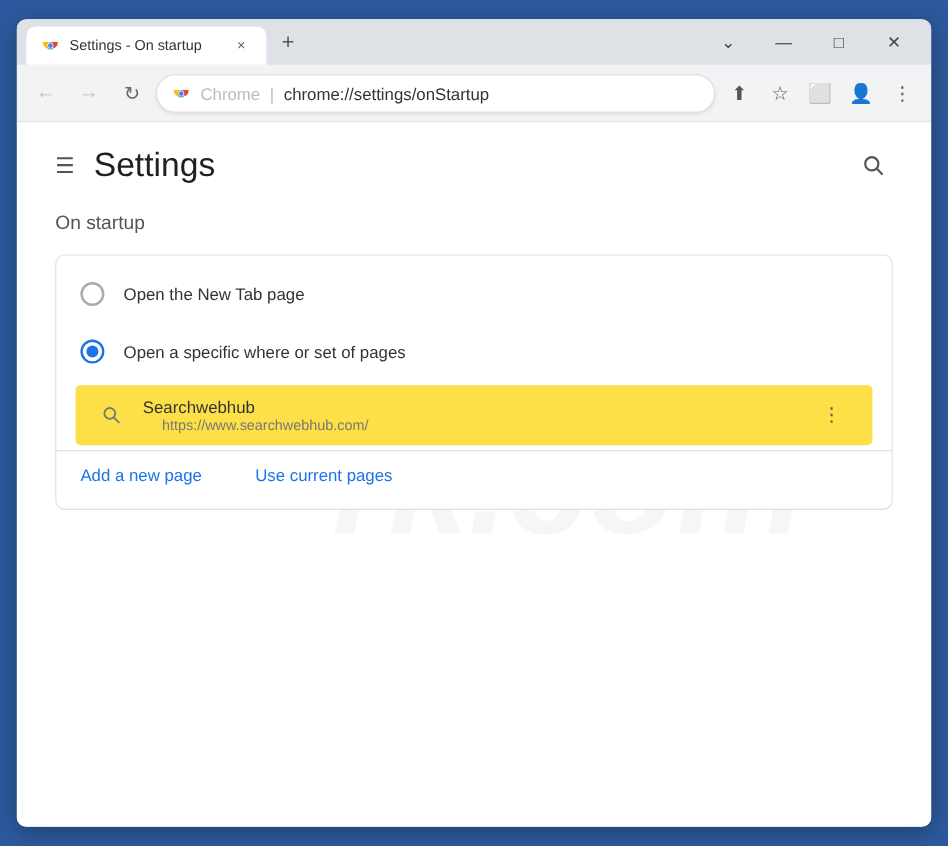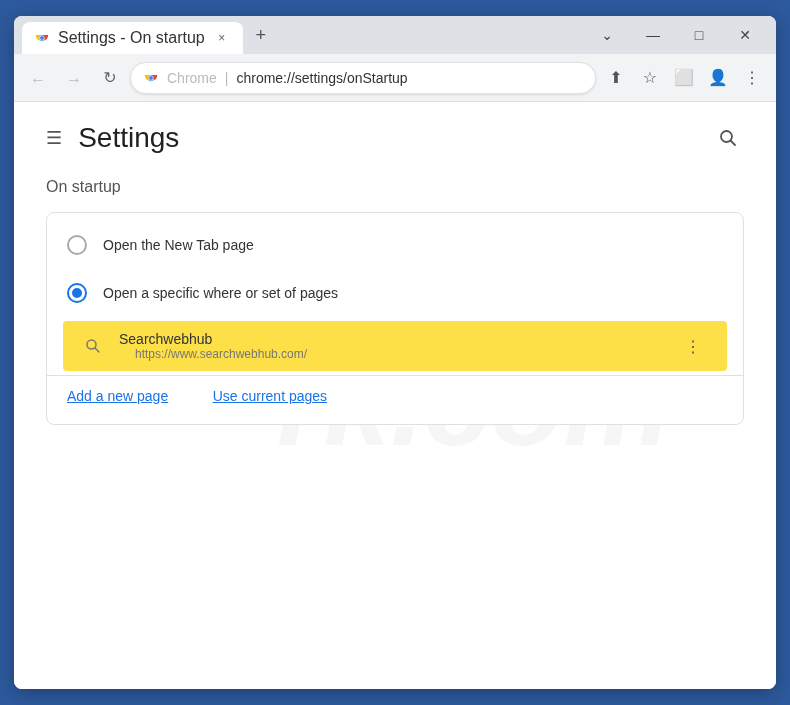--- a/index.html
+++ b/index.html
@@ -69,21 +69,21 @@
       max-width: 240px;
       position: relative;
       cursor: pointer;
     }
     .tab-icon {
       width: 16px;
       height: 16px;
       flex-shrink: 0;
     }
     .tab-title {
-      font-size: 16px;
+      font-size: 12px;
       color: #333;
       flex: 1;
       white-space: nowrap;
       overflow: hidden;
       text-overflow: ellipsis;
     }
     .tab-close {
       width: 18px;
       height: 18px;
       border-radius: 50%;
@@ -324,21 +324,20 @@
       color: #555;
       font-size: 16px;
     }
     .link-btn {
       display: inline-block;
       padding: 12px 20px;
       font-size: 14px;
       color: #1a73e8;
       cursor: pointer;
       font-weight: 500;
-      text-decoration: underline;
     }
     
     .chrome-icon-svg {
       width: 16px;
       height: 16px;
     }
   </style>
 </head>
 <body>
 

